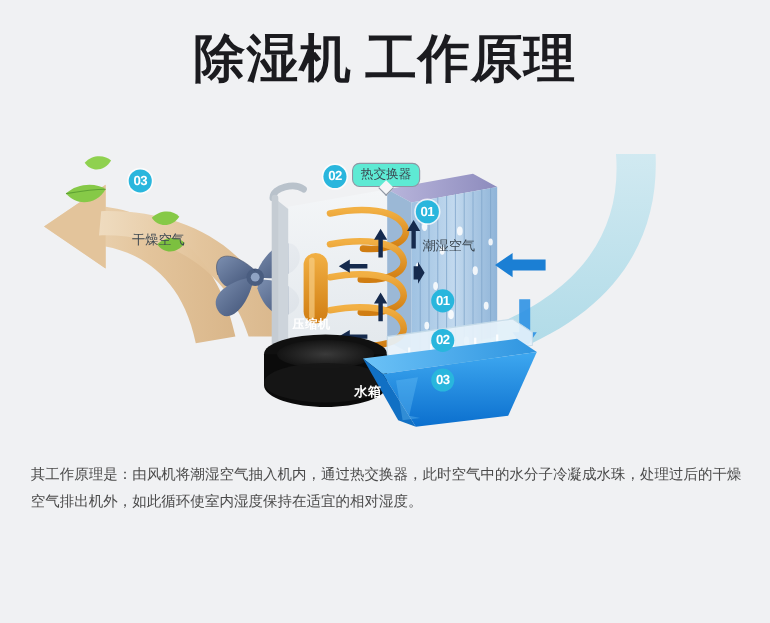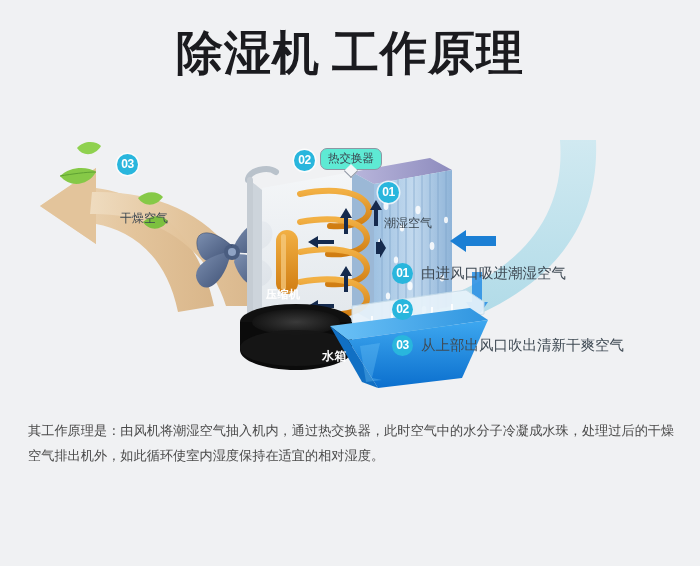--- a/index.html
+++ b/index.html
@@ -346,26 +346,24 @@
   <div class="diag-label" style="left:384px; top:105px;">潮湿空气</div>
 
   <div class="diag-label-white" style="left:266px; top:177px;">压缩机</div>
 
   <div class="diag-label-white" style="left:322px; top:238px; font-size:12px;">水箱</div>
 </div>
 
 <div id="legend">
   <div class="legend-row">
     <div class="legend-badge">01</div>
-    <div class="legend-text">由进风口吸进潮湿空气</div>
   </div>
   <div class="legend-row">
     <div class="legend-badge">02</div>
   </div>
   <div class="legend-row">
     <div class="legend-badge">03</div>
-    <div class="legend-text">从上部出风口吹出清新干爽空气</div>
   </div>
 </div>
 
 <div id="body-copy">
   <p class="para">其工作原理是：由风机将潮湿空气抽入机内，通过热交换器，此时空气中的水分子冷凝成水珠，处理过后的干燥空气排出机外，如此循环使室内湿度保持在适宜的相对湿度。</p>
 </div>
 
 </body></html>

